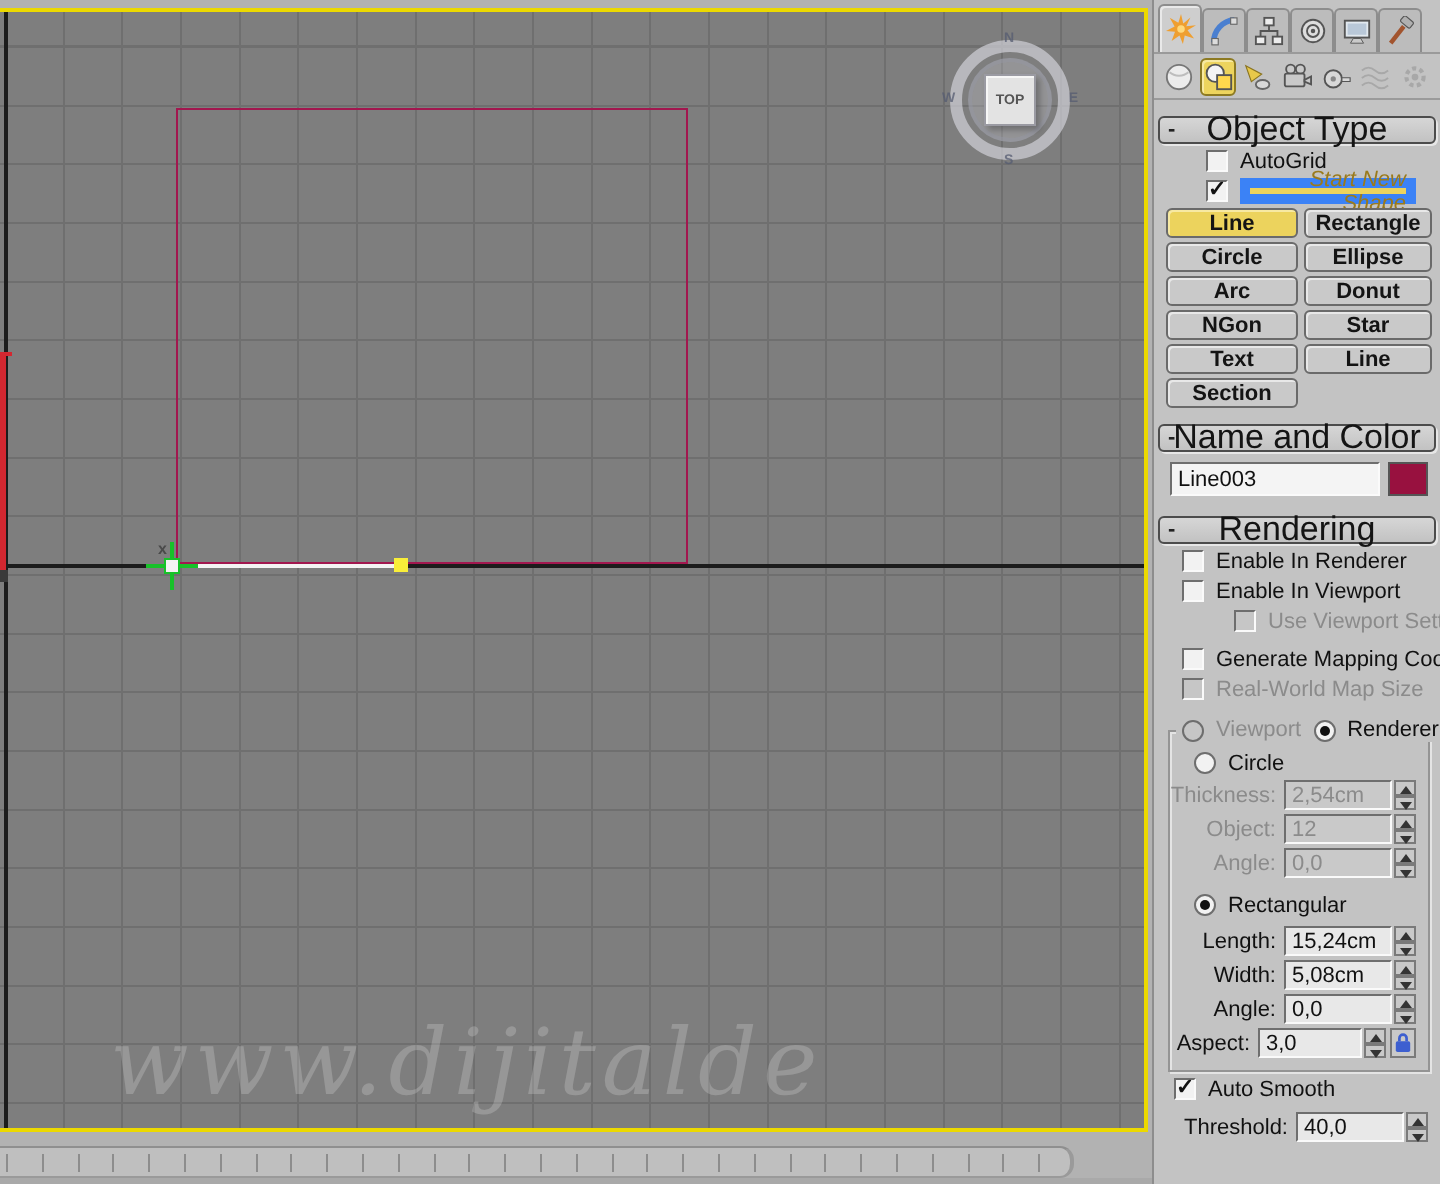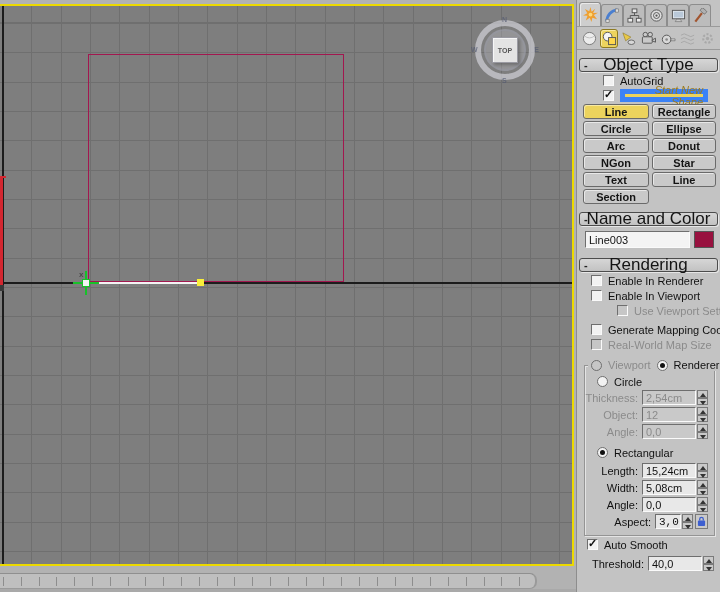--- a/index.html
+++ b/index.html
@@ -126,21 +126,21 @@
   .spin .up::after{top:1.5px;border-bottom:4px solid #333;}
   .spin .dn::after{top:2.5px;border-top:4px solid #333;}
   
   #rgroup{margin:14px 5px 0 7px;border:1px solid #949494;box-shadow:1px 1px 0 #e4e4e4, inset 1px 1px 0 #e4e4e4;padding-bottom:6px;}
   #rgroup .gb-top{display:flex;justify-content:space-between;margin-top:-7px;padding:0 3px;}
   #rgroup .gb-top .rlab{display:flex;align-items:center;background:#c3c3c3;padding:0 3px;}
   .radrow{display:flex;align-items:center;height:13px;margin:4px 0 0 12px;}
   .radlab{margin-left:6px;}
   .lock{width:13px;height:15px;margin-left:2px;display:flex;align-items:center;justify-content:center;
     background:#c9c9c9;border:1px solid #7a7a7a;box-sizing:border-box;}
-  .narrow .ffield{width:26px;font-family:Liberation Mono, monospace;}
+  .narrow .ffield{width:52px;}
 </style>
 </head>
 <body>
 
 <div id="screen">
 
   <div id="vp-outer">
     <div id="viewport">
       <div class="axis-y"></div>
       <div class="axis-x"></div>
@@ -199,20 +199,21 @@
         <span class="tick" style="left: 430.2px;"></span>
         <span class="tick" style="left: 448px;"></span>
         <span class="tick" style="left: 465.8px;"></span>
         <span class="tick" style="left: 483.6px;"></span>
         <span class="tick" style="left: 501.4px;"></span>
         <span class="tick" style="left: 519.2px;"></span>
       </div>
     <div id="bottom-strip"></div>
   </div>
 
+  <div id="watermark">www.dijitalde</div>
 
   <div id="panel">
 
     <div id="tabs">
       <div class="tab active">
         <svg viewBox="0 0 16 16">
             <path d="M8 0l1.2 5L13 1.8 10.8 6.5 16 6l-4.5 2.6L15 13l-5-1.6L9 16l-1.8-4.6L3 14.4l1.8-5L0 9l4.6-2.4L2 2l4.6 2.6z" fill="#ef9f30"></path>
             <circle cx="8" cy="8" r="2" fill="#ffd97a"></circle>
           </svg>
       </div>

